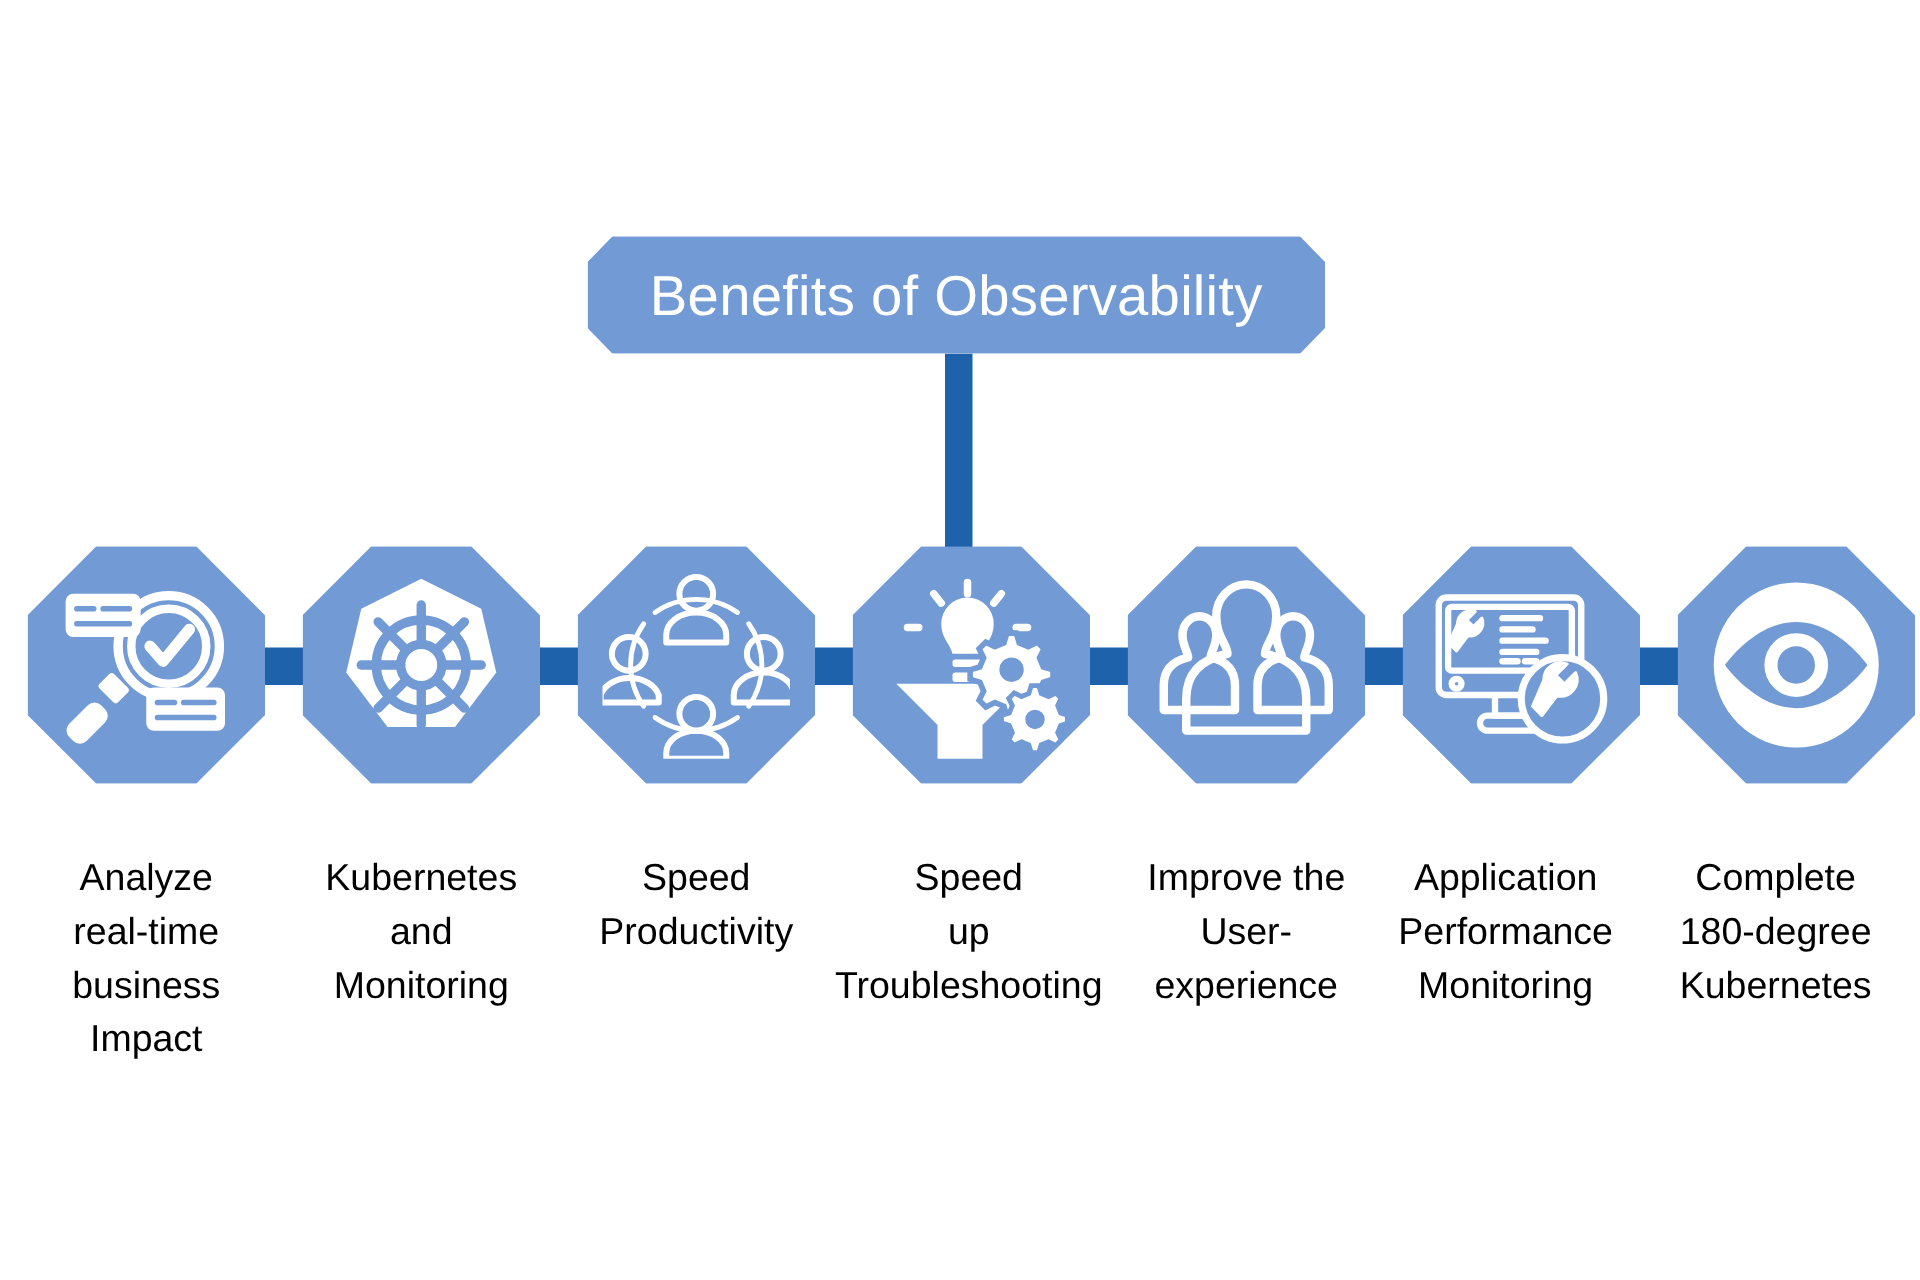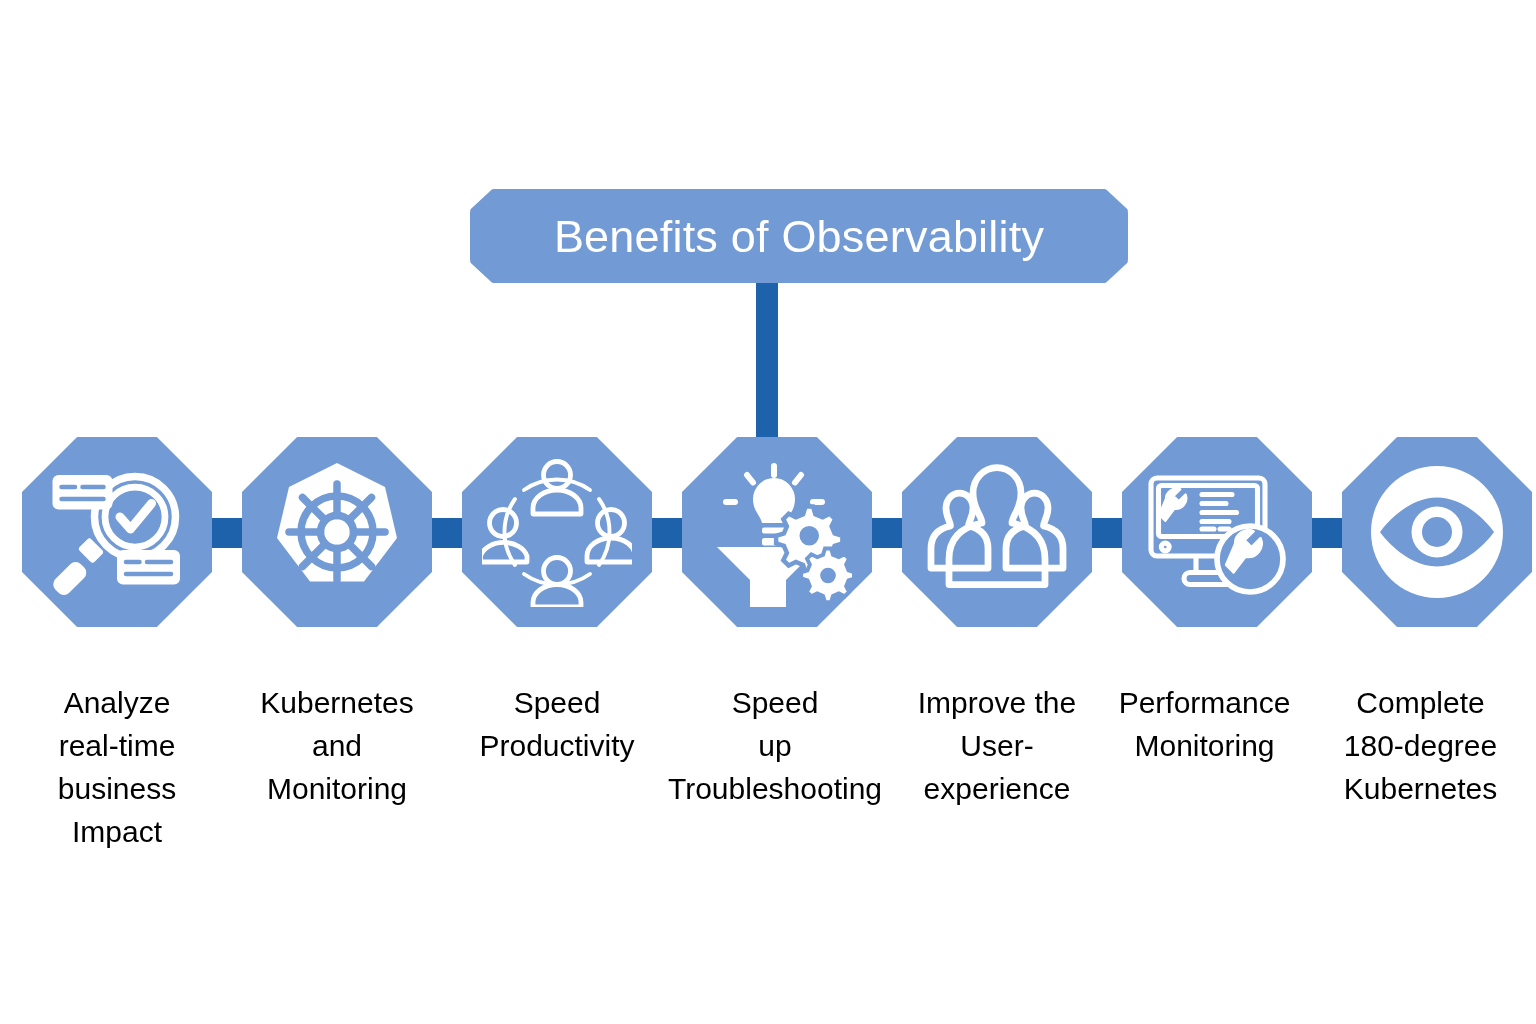--- a/index.html
+++ b/index.html
@@ -19,29 +19,28 @@
     width: 1536px;
     height: 1024px;
     background: #ffffff;
   }
 
   
   .title-banner {
     position: absolute;
     left: 470px;
     top: 189px;
-    width: 658px;
+    width: 590px;
     height: 94px;
     background: #729AD4;
     -webkit-clip-path: polygon(3.4% 0%, 96.6% 0%, 100% 22%, 100% 78%, 96.6% 100%, 3.4% 100%, 0% 78%, 0% 22%);
     clip-path: polygon(3.4% 0%, 96.6% 0%, 100% 22%, 100% 78%, 96.6% 100%, 3.4% 100%, 0% 78%, 0% 22%);
     display: flex;
     align-items: center;
     justify-content: center;
-    border-radius: 24px;
   }
   .title-text {
     color: #ffffff;
     font-size: 45px;
     font-weight: 400;
     letter-spacing: 0.2px;
     white-space: nowrap;
     line-height: 1;
   }
 
@@ -291,20 +290,21 @@
       <div>Speed</div>
       <div>up</div>
       <div>Troubleshooting</div>
     </div>
     <div class="label" style="left:897px;width:200px;text-align:center;">
       <div>Improve the</div>
       <div>User-</div>
       <div>experience</div>
     </div>
     <div class="label" style="left:1107px;width:195px;">
+      <div>Application</div>
       <div>Performance</div>
       <div>Monitoring</div>
     </div>
     <div class="label" style="left:1318px;width:205px;">
       <div>Complete</div>
       <div>180-degree</div>
       <div>Kubernetes</div>
     </div>
   </div>
 

